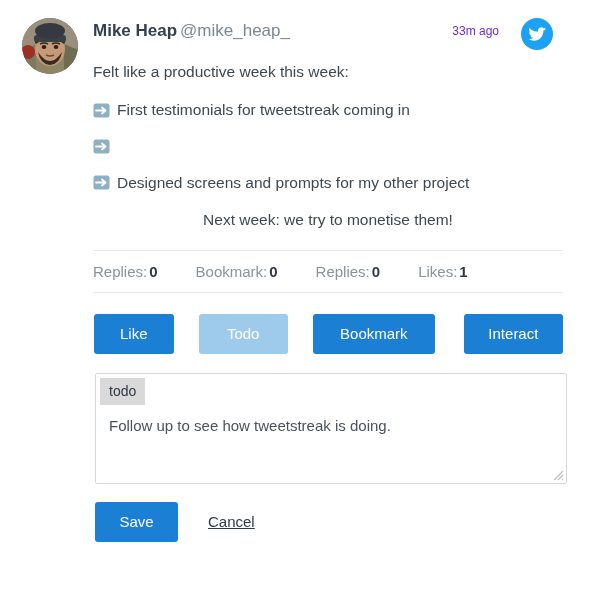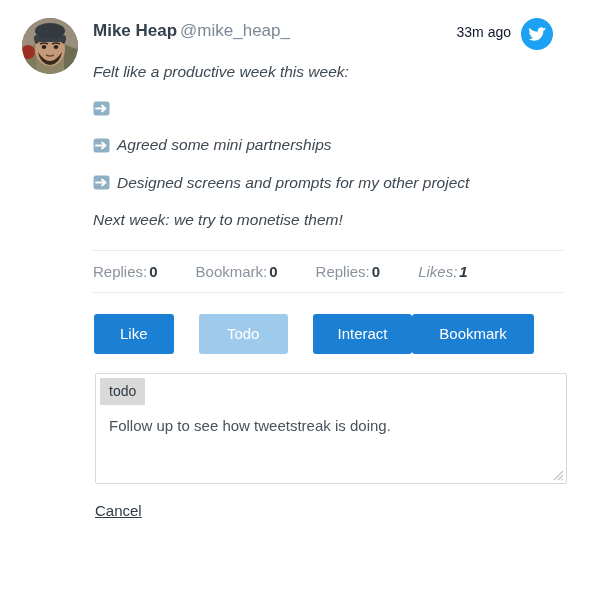--- a/index.html
+++ b/index.html
@@ -56,24 +56,24 @@
     color: #33404d;
   }
   .handle {
     font-size: 17px;
     color: #7b8793;
     margin-left: 3px;
   }
 
   .time-ago {
     position: absolute;
-    right: 54px;
+    right: 66px;
     top: 6px;
-    font-size: 14px;
-    color: #0f172a;
+    font-size: 12px;
+    color: #6d28d9;
     white-space: nowrap;
   }
   .twitter-badge {
     position: absolute;
     right: 12px;
     top: 0px;
     width: 32px;
     height: 32px;
     border-radius: 50%;
     background: #1da1f2;
@@ -87,36 +87,35 @@
     margin-left: 71px;
     margin-right: 2px;
     padding-top: 10px;
   }
   .tweet-line {
     font-size: 15.5px;
     color: #3d4852;
     line-height: 1.25;
     margin: 0 0 17px 0;
     white-space: nowrap;
-    font-style: italic;
   }
   .tweet-line.bullet {
     display: flex;
     align-items: center;
     margin-bottom: 18px;
   }
   .arrow-emoji {
     display: inline-block;
     width: 17px;
     height: 17px;
     margin-right: 7px;
     flex: 0 0 auto;
   }
   .first-line { margin-bottom: 19px; }
-  .last-line  { margin-bottom: 0; }
+  .last-line  { margin-bottom: 0; text-align: center; }
 
   
   .hr {
     border: 0;
     border-top: 1px solid #e6e8ea;
     margin: 0;
     height: 0;
   }
   .sep-top   { margin-top: 20px; }
   .sep-bot   { margin-top: 0px; }
@@ -125,21 +124,21 @@
     display: flex;
     align-items: center;
     height: 41px;
     font-size: 15px;
   }
   .stat {
     margin-right: 38px;
     color: #8a929b;
     white-space: nowrap;
   }
-  .stat:last-child { margin-right: 0; font-style: italic; }
+  .stat:last-child { margin-right: 0; }
   .stat b {
     color: #2f3a45;
     font-weight: bold;
     margin-left: 2px;
   }
 
   
   .actions {
     display: flex;
     margin-top: 21px;
@@ -273,31 +272,31 @@
 
     <p class="tweet-line first-line">Felt like a productive week this week:</p>
 
     <div class="tweet-line bullet">
       <span class="arrow-emoji">
         <svg width="17" height="17" viewBox="0 0 17 17">
           <rect x="0.5" y="1.5" width="16" height="14" rx="2.5" fill="#8eb0c4"></rect>
           <path d="M3 8.5 H11 M9 5.5 L12.6 8.5 L9 11.5" stroke="#ffffff" stroke-width="1.8" fill="none" stroke-linecap="round" stroke-linejoin="round"></path>
         </svg>
       </span>
+      <span>First testimonials for tweetstreak coming in</span>
     </div>
 
 
     <div class="tweet-line bullet">
       <span class="arrow-emoji">
         <svg width="17" height="17" viewBox="0 0 17 17">
           <rect x="0.5" y="1.5" width="16" height="14" rx="2.5" fill="#8eb0c4"></rect>
           <path d="M3 8.5 H11 M9 5.5 L12.6 8.5 L9 11.5" stroke="#ffffff" stroke-width="1.8" fill="none" stroke-linecap="round" stroke-linejoin="round"></path>
         </svg>
       </span>
-      <span>Agreed some mini partnerships</span>
     </div>
 
     <div class="tweet-line bullet">
       <span class="arrow-emoji">
         <svg width="17" height="17" viewBox="0 0 17 17">
           <rect x="0.5" y="1.5" width="16" height="14" rx="2.5" fill="#8eb0c4"></rect>
           <path d="M3 8.5 H11 M9 5.5 L12.6 8.5 L9 11.5" stroke="#ffffff" stroke-width="1.8" fill="none" stroke-linecap="round" stroke-linejoin="round"></path>
         </svg>
       </span>
       <span>Designed screens and prompts for my other project</span>
@@ -320,30 +319,31 @@
       <span class="stat">
         <span>Likes:</span><b>1</b>
       </span>
     </div>
 
     <hr class="hr sep-bot">
 
     <div class="actions">
       <button class="btn btn-primary btn-like">Like</button>
       <button class="btn btn-muted btn-todo">Todo</button>
+      <button class="btn btn-primary btn-bookmark">Bookmark</button>
       <button class="btn btn-primary btn-interact">Interact</button>
-      <button class="btn btn-primary btn-bookmark">Bookmark</button>
     </div>
 
     <div class="note-box">
       <span class="note-tag">todo</span>
       <div class="note-text">Follow up to see how tweetstreak is doing.</div>
       <svg class="resize-grip" viewBox="0 0 11 11">
         <path d="M10 1 L1 10 M10 5 L5 10 M10 9 L9 10" stroke="#8a8a8a" stroke-width="1.1" fill="none"></path>
       </svg>
     </div>
 
     <div class="save-row">
+      <button class="btn btn-primary btn-save">Save</button>
       <a class="cancel-link">Cancel</a>
     </div>
 
   </div>
 </div>
 
 </body></html>

